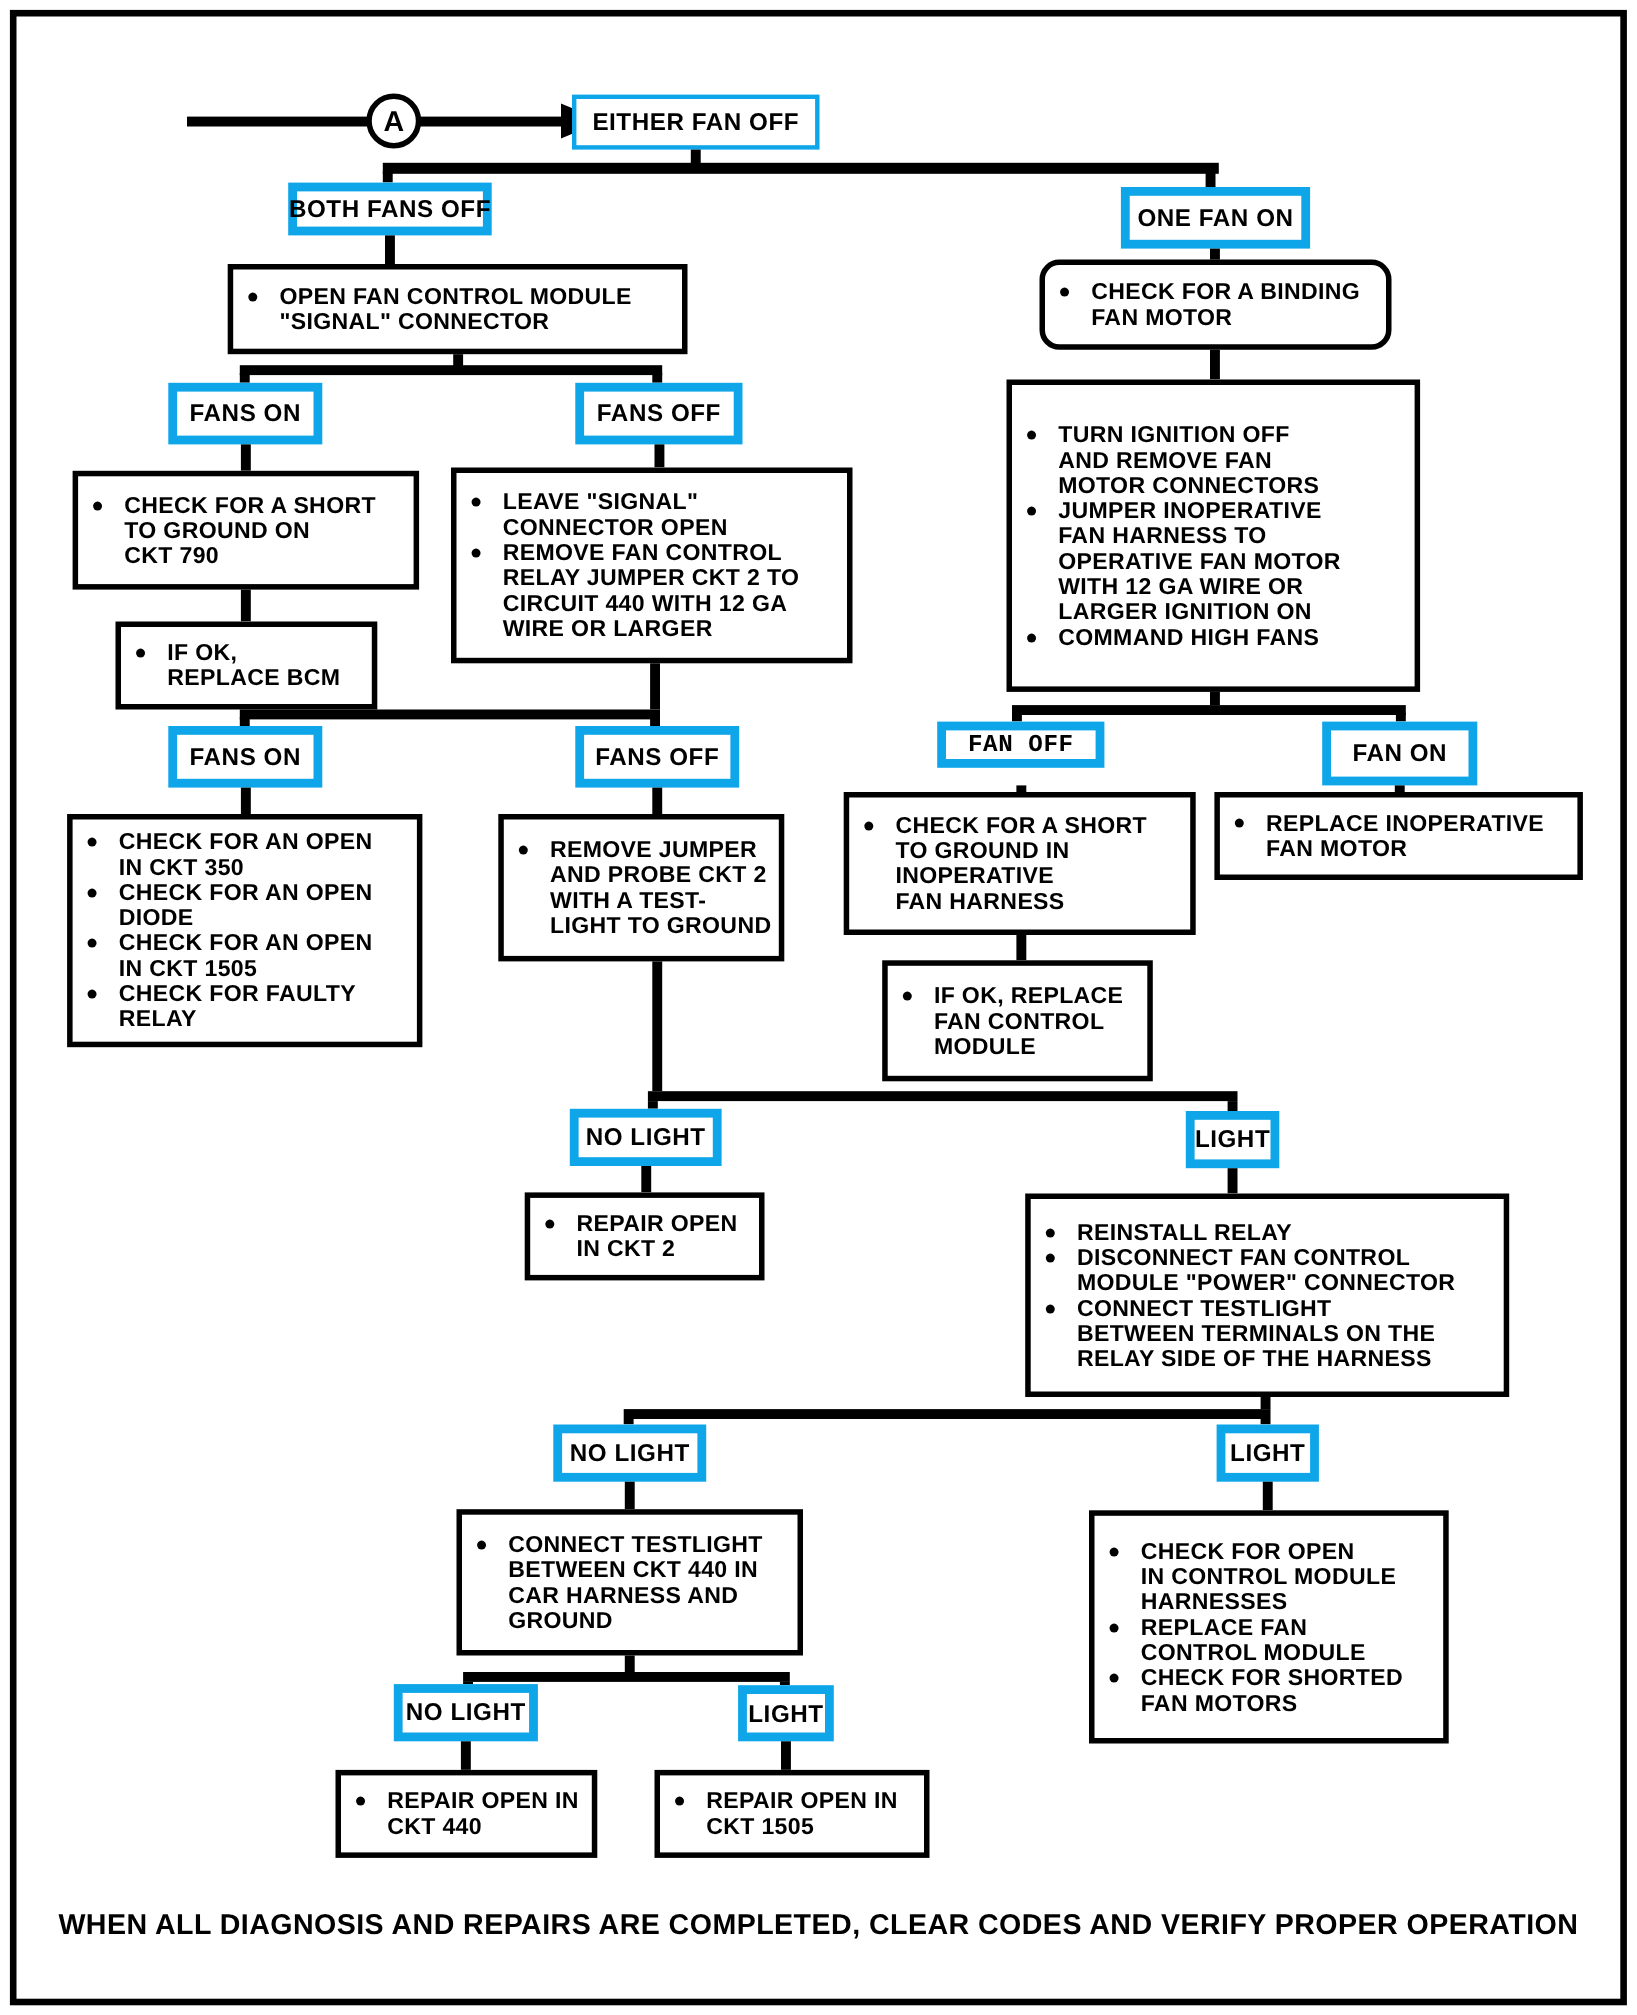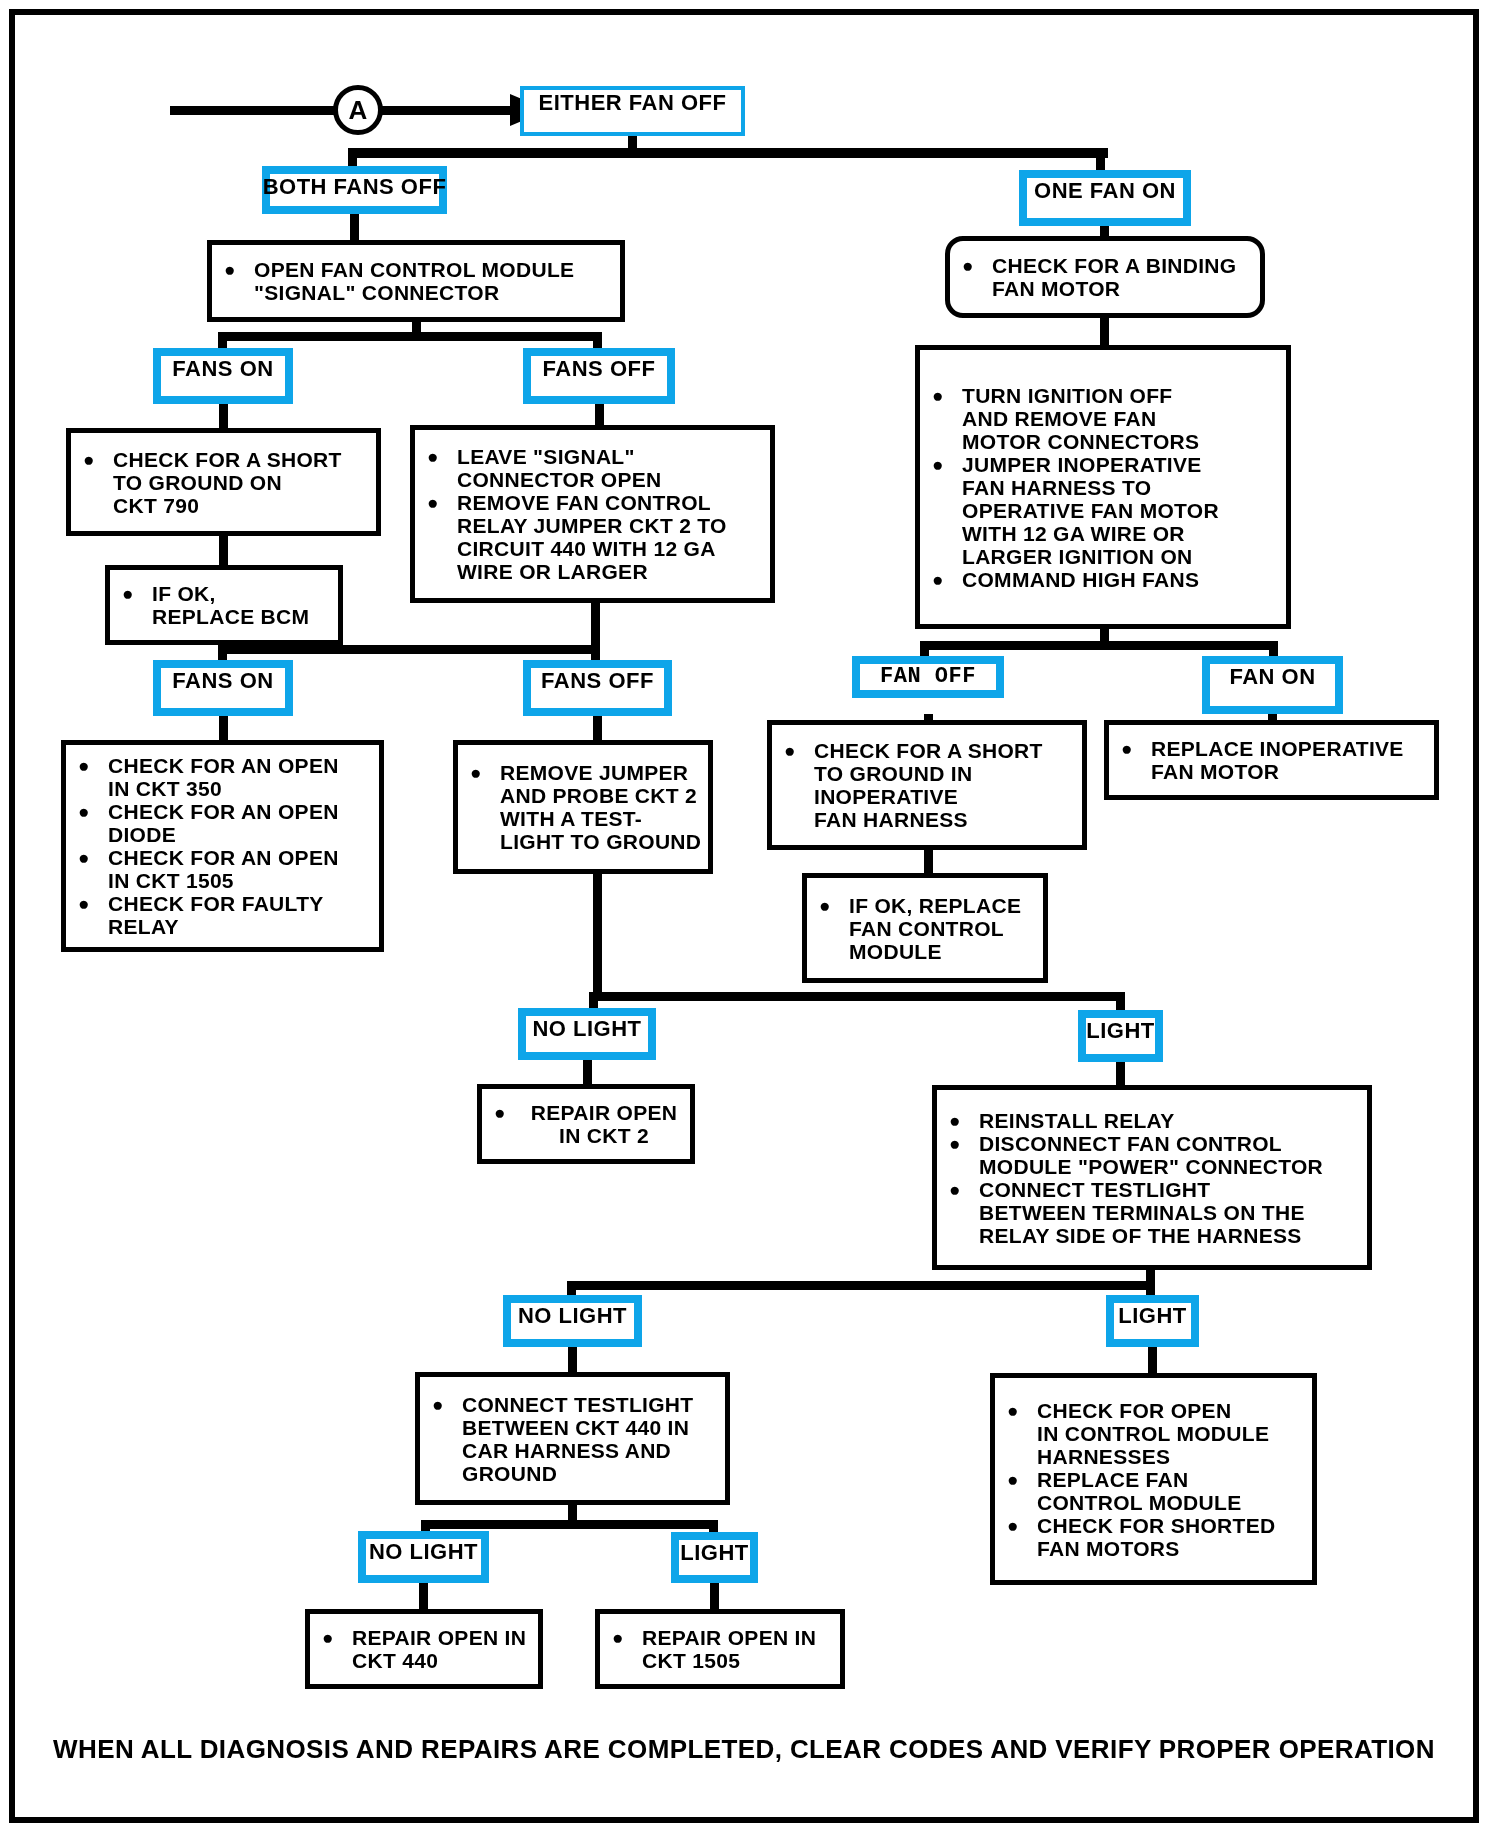--- a/index.html
+++ b/index.html
@@ -3,21 +3,21 @@
 <meta charset="utf-8">
 <style>
   html,body{margin:0;padding:0;background:#fff;}
   .canvas{
     position:relative;width:1488px;height:1832px;background:#fff;
     font-family:"Liberation Sans", sans-serif;color:#000;overflow:hidden;
   }
   .frame{position:absolute;inset:9px;border:6px solid #000;}
   .lbox{
     position:absolute;border:8px solid #0ea5e9;background:#fff;box-sizing:border-box;
-    display:flex;align-items:flex-start;justify-content:center;
+    display:flex;align-items:center;justify-content:center;
     font-weight:bold;font-size:22px;letter-spacing:0.5px;white-space:nowrap;
   }
   .abox{
     position:absolute;border:5px solid #000;background:#fff;box-sizing:border-box;
     display:flex;flex-direction:column;justify-content:center;
     font-weight:bold;font-size:21px;line-height:23px;letter-spacing:0.3px;
     padding:4px 6px 4px 4px;
   }
   .bullet{position:relative;padding-left:38px;white-space:pre-line;}
   .bullet::before{content:"\25CF";position:absolute;left:8px;top:0px;font-size:19px;}
@@ -190,21 +190,21 @@
   <div class="line" style="left:1116px;top:1001px;width:9px;height:9px;"></div>
 
   <div class="lbox" style="left:518px;top:1008px;width:138px;height:52px;">
     <span>NO LIGHT</span>
   </div>
   <div class="lbox" style="left:1078px;top:1010px;width:85px;height:52px;">
     <span>LIGHT</span>
   </div>
 
   <div class="line" style="left:583px;top:1060px;width:9px;height:24px;"></div>
-  <div class="abox" style="left:477px;top:1084px;width:218px;height:80px;text-align:center;">
+  <div class="abox" style="left:477px;top:1084px;width:218px;height:80px;">
     <div class="bullet">REPAIR OPEN
 IN CKT 2</div>
   </div>
 
   <div class="line" style="left:1116px;top:1062px;width:9px;height:23px;"></div>
   <div class="abox" style="left:932px;top:1085px;width:440px;height:185px;">
     <div class="bullet">REINSTALL RELAY</div>
     <div class="bullet">DISCONNECT FAN CONTROL
 MODULE "POWER" CONNECTOR</div>
     <div class="bullet">CONNECT TESTLIGHT

